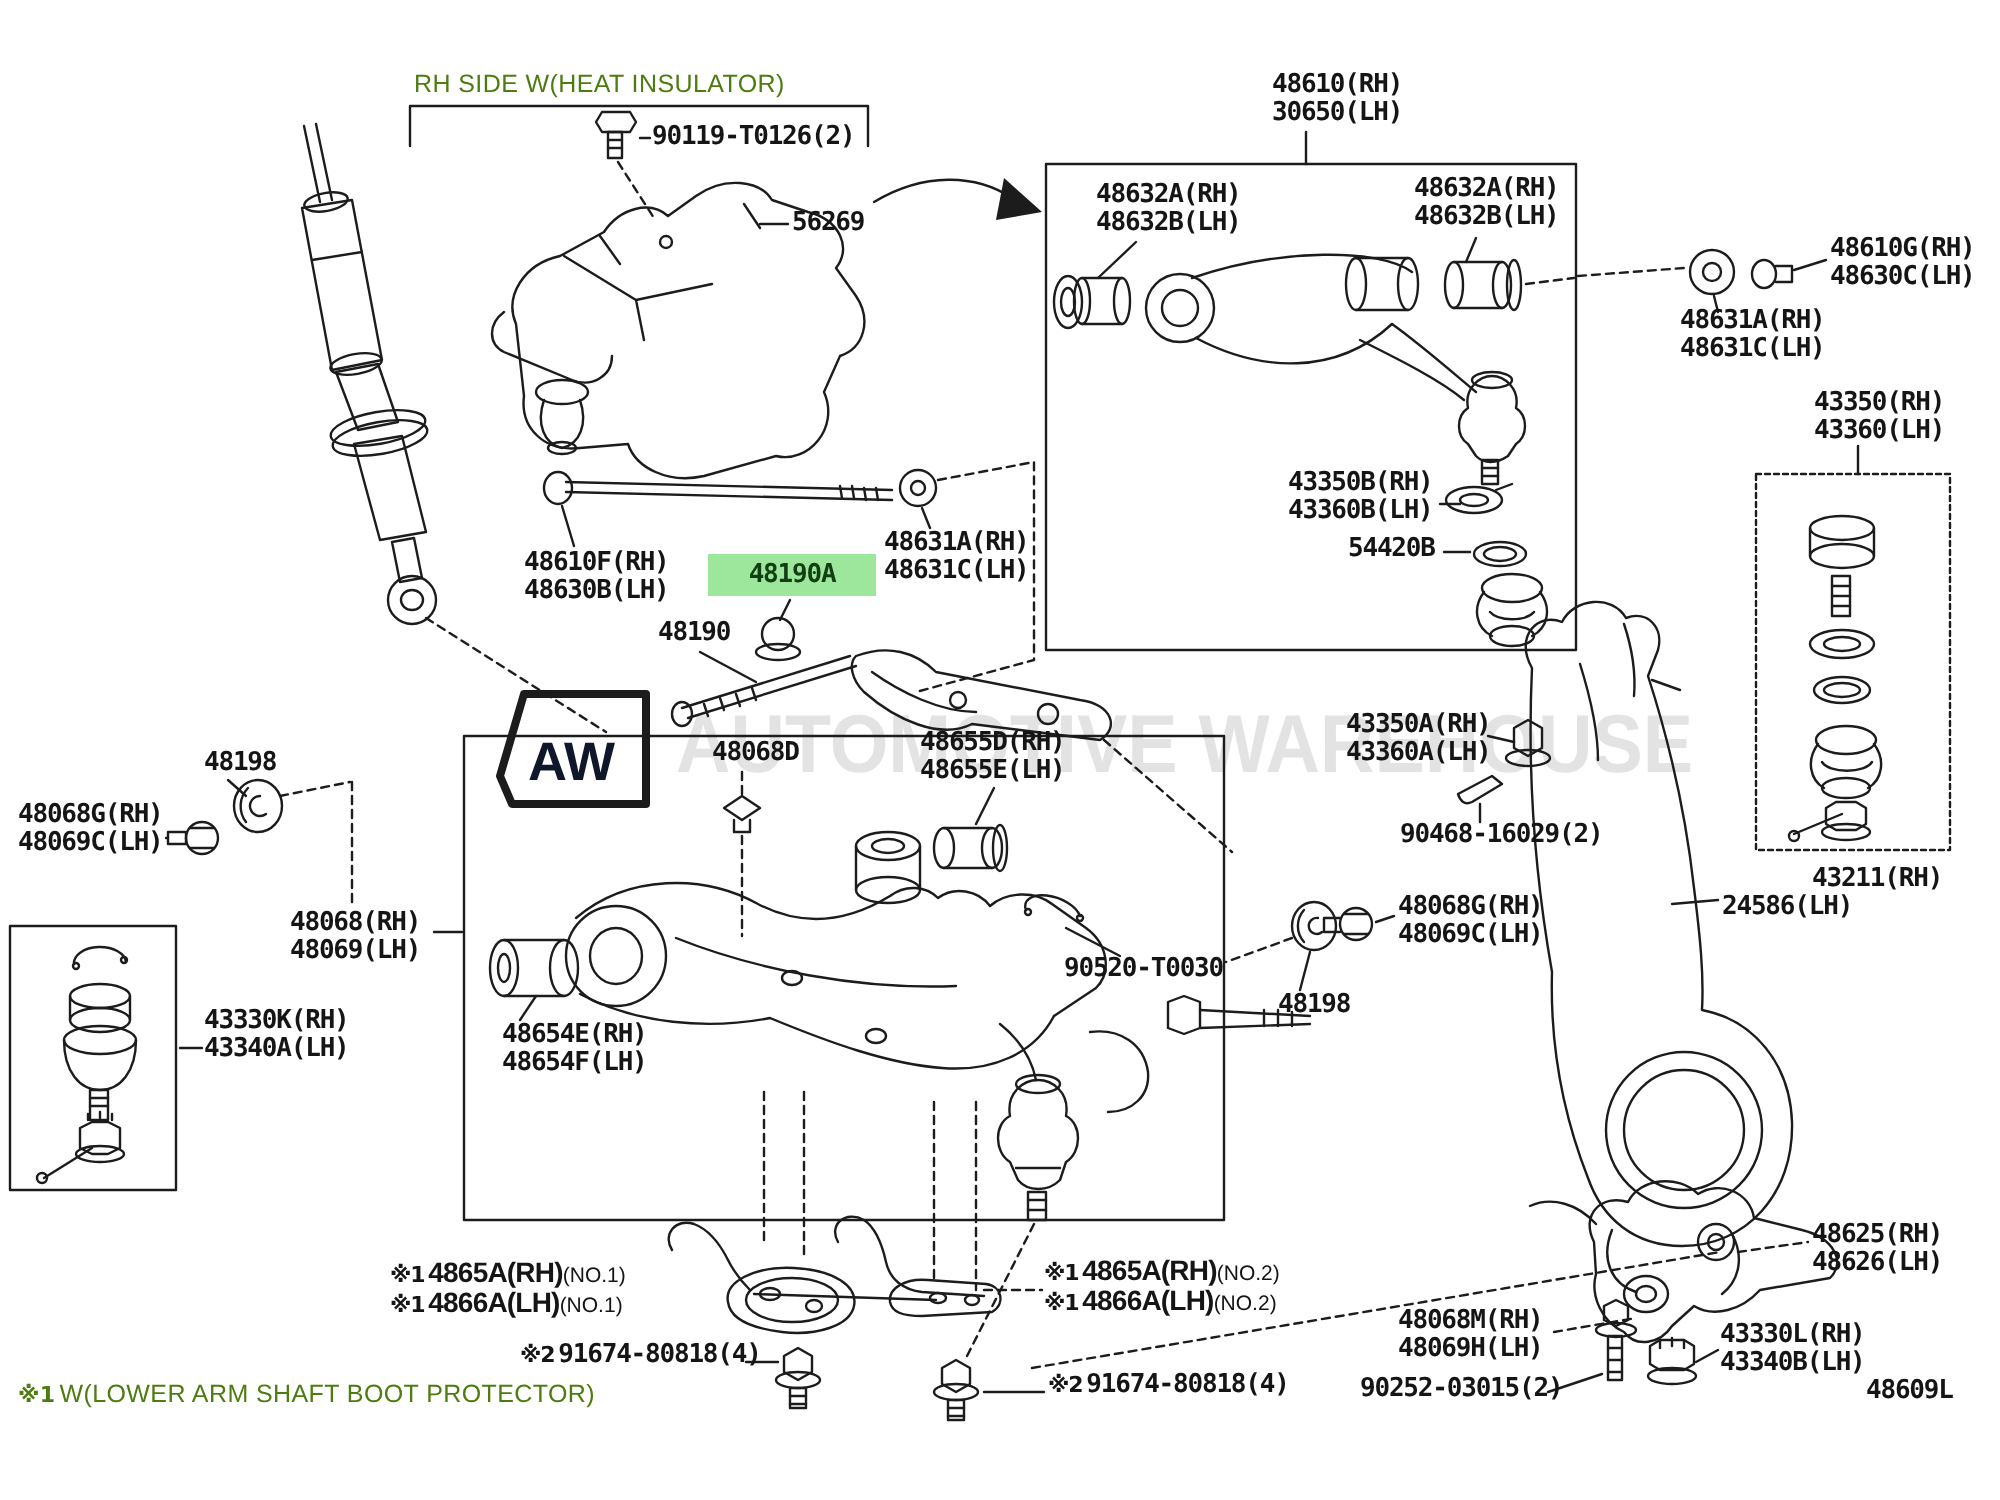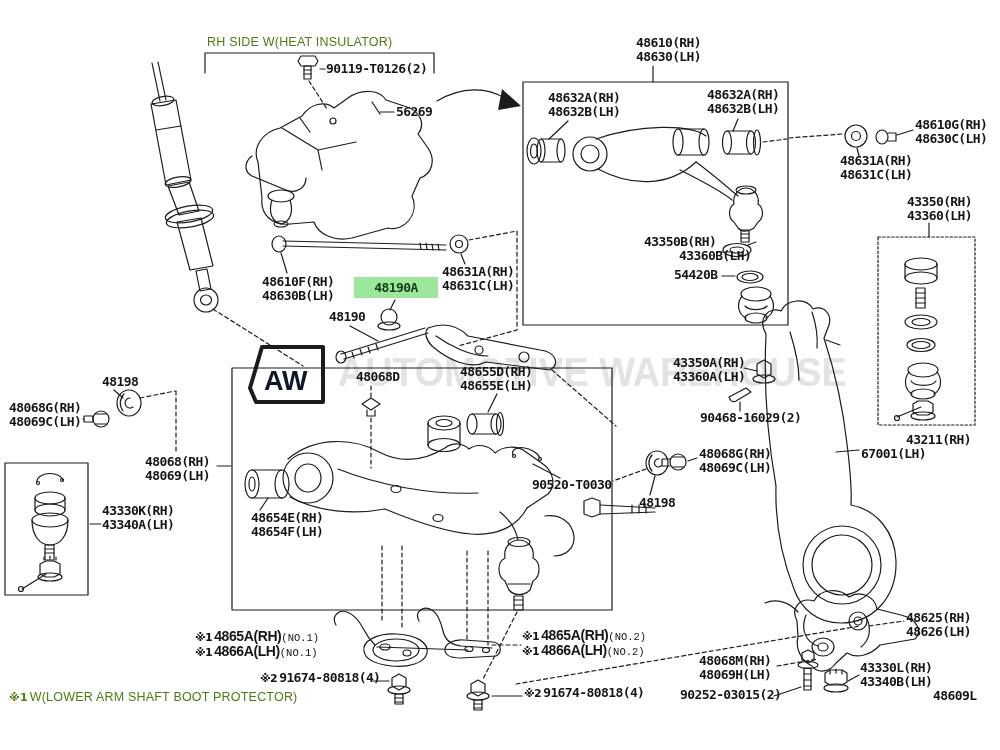--- a/index.html
+++ b/index.html
@@ -20,21 +20,21 @@
   #art .badge { stroke-width:4; fill:none; }
   
   .lbl { position:absolute; z-index:3; font-weight:bold; font-size:13px; letter-spacing:-0.6px;
          line-height:13px; color:#151515; white-space:nowrap; }
   .sans { font-family:"Liberation Sans",sans-serif; font-weight:normal; font-size:12.5px;
           letter-spacing:0.2px; color:#4d7c0f; }
   .hl { left:354px; top:277px; width:84px; height:21px; background:#9ce79c; color:#123f12;
         text-align:center; line-height:21px; }
   .pre { font-family:"DejaVu Sans",sans-serif; font-weight:bold; font-size:11px; margin-right:2px; }
   .nb  { font-family:"Liberation Sans",sans-serif; font-weight:bold; font-size:14px; letter-spacing:-0.4px; }
-  .suf { font-family:Liberation Mono, monospace; font-weight:normal; font-size:10.5px; letter-spacing:0; }
+  .suf { font-family:Liberation Sans, sans-serif; font-weight:normal; font-size:10.5px; letter-spacing:0; }
 </style>
 </head>
 <body>
 
 <div class="wm" id="wm-aw">AW</div>
 <div class="wm" id="wm-name">AUTOMOTIVE WAREHOUSE</div>
 
 <svg id="art" width="1000" height="750" viewBox="0 0 1000 750">
 
   <polygon class="badge" points="262,347 323,347 323,402 256,402 250,388" stroke="#f4c694"></polygon>
@@ -320,27 +320,27 @@
     <path d="M774,696 L801,687"></path>
     <path class="d" d="M777,666 L818,659"></path>
   </g>
 </svg>
 
 <div id="labels">
   <div class="lbl sans" style="left:207px;top:36px">RH SIDE W(HEAT INSULATOR)</div>
   <div class="lbl" style="left:326px;top:62px">90119-T0126(2)</div>
   <div class="lbl" style="left:396px;top:105px">56269</div>
   <div class="lbl" style="left:636px;top:36px">48610(RH)</div>
-  <div class="lbl" style="left:636px;top:50px">48630(LH)</div>
+  <div class="lbl" style="left:636px;top:50px">30650(LH)</div>
   <div class="lbl" style="left:548px;top:91px">48632A(RH)</div>
   <div class="lbl" style="left:548px;top:105px">48632B(LH)</div>
   <div class="lbl" style="left:707px;top:88px">48632A(RH)</div>
   <div class="lbl" style="left:707px;top:102px">48632B(LH)</div>
   <div class="lbl" style="left:644px;top:235px">43350B(RH)</div>
-  <div class="lbl" style="left:679px;top:249px">43360B(LH)</div>
+  <div class="lbl" style="left:644px;top:249px">43360B(LH)</div>
   <div class="lbl" style="left:674px;top:268px">54420B</div>
   <div class="lbl" style="left:915px;top:118px">48610G(RH)</div>
   <div class="lbl" style="left:915px;top:132px">48630C(LH)</div>
   <div class="lbl" style="left:840px;top:154px">48631A(RH)</div>
   <div class="lbl" style="left:840px;top:168px">48631C(LH)</div>
   <div class="lbl" style="left:907px;top:195px">43350(RH)</div>
   <div class="lbl" style="left:907px;top:209px">43360(LH)</div>
   <div class="lbl" style="left:262px;top:275px">48610F(RH)</div>
   <div class="lbl" style="left:262px;top:289px">48630B(LH)</div>
   <div class="lbl" style="left:442px;top:265px">48631A(RH)</div>
@@ -357,21 +357,21 @@
   <div class="lbl" style="left:145px;top:469px">48069(LH)</div>
   <div class="lbl" style="left:102px;top:504px">43330K(RH)</div>
   <div class="lbl" style="left:102px;top:518px">43340A(LH)</div>
   <div class="lbl" style="left:251px;top:511px">48654E(RH)</div>
   <div class="lbl" style="left:251px;top:525px">48654F(LH)</div>
   <div class="lbl" style="left:532px;top:478px">90520-T0030</div>
   <div class="lbl" style="left:673px;top:356px">43350A(RH)</div>
   <div class="lbl" style="left:673px;top:370px">43360A(LH)</div>
   <div class="lbl" style="left:700px;top:411px">90468-16029(2)</div>
   <div class="lbl" style="left:906px;top:433px">43211(RH)</div>
-  <div class="lbl" style="left:861px;top:447px">67001(LH)</div>
+  <div class="lbl" style="left:861px;top:447px">24586(LH)</div>
   <div class="lbl" style="left:699px;top:447px">48068G(RH)</div>
   <div class="lbl" style="left:699px;top:461px">48069C(LH)</div>
   <div class="lbl" style="left:639px;top:496px">48198</div>
   <div class="lbl" style="left:906px;top:611px">48625(RH)</div>
   <div class="lbl" style="left:906px;top:625px">48626(LH)</div>
   <div class="lbl" style="left:699px;top:654px">48068M(RH)</div>
   <div class="lbl" style="left:699px;top:668px">48069H(LH)</div>
   <div class="lbl" style="left:680px;top:688px">90252-03015(2)</div>
   <div class="lbl" style="left:860px;top:661px">43330L(RH)</div>
   <div class="lbl" style="left:860px;top:675px">43340B(LH)</div>

